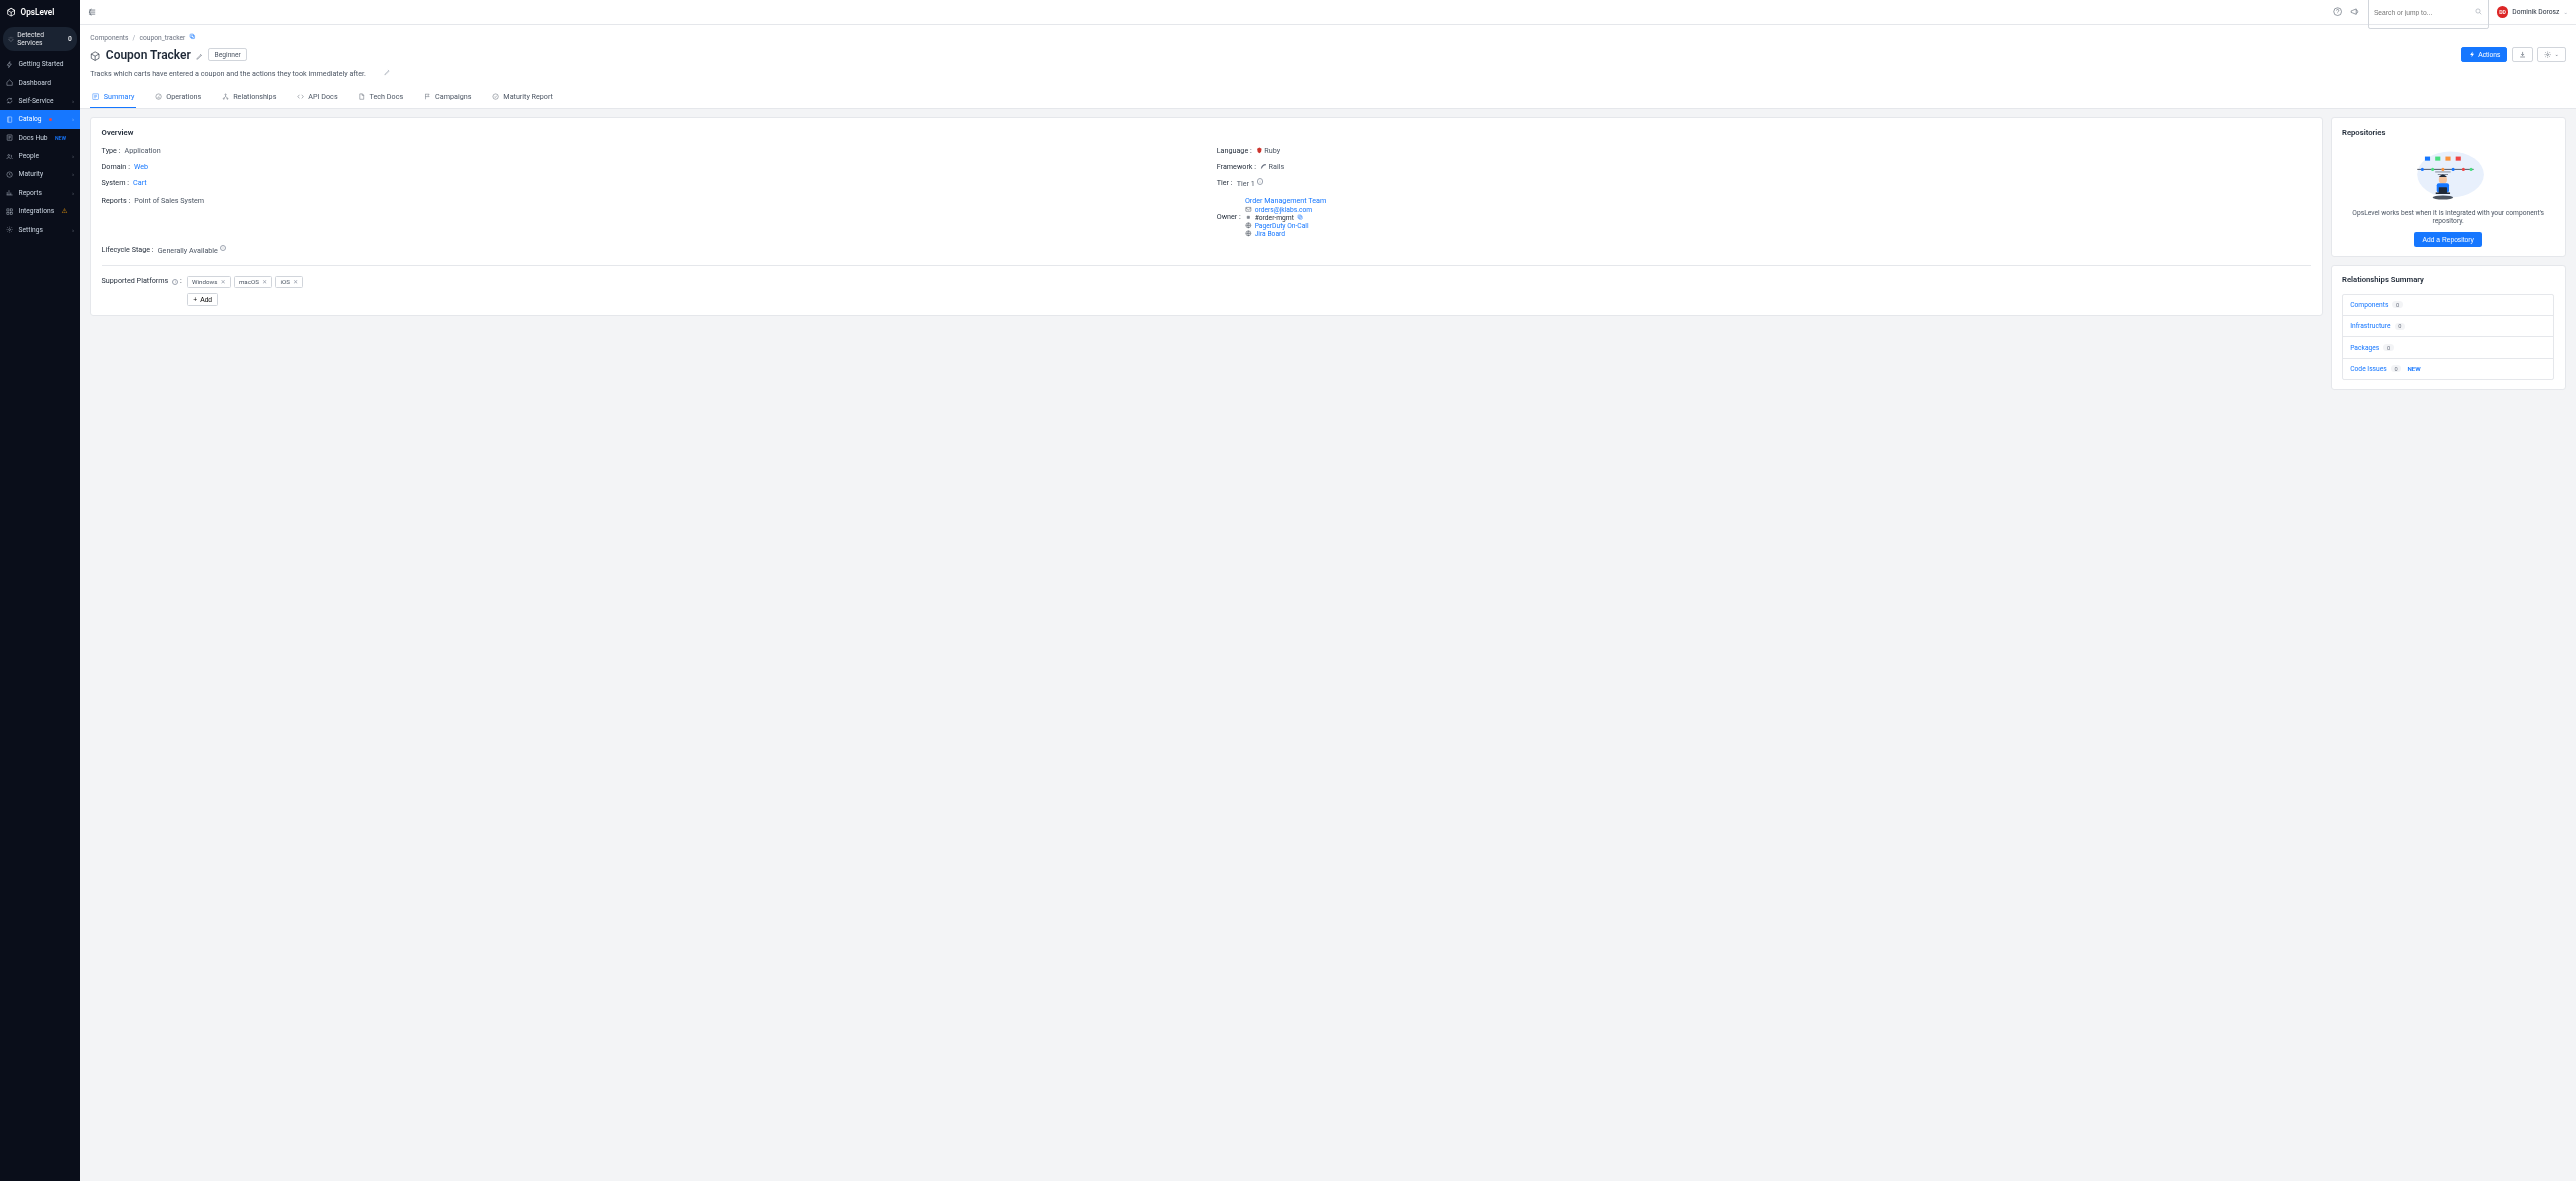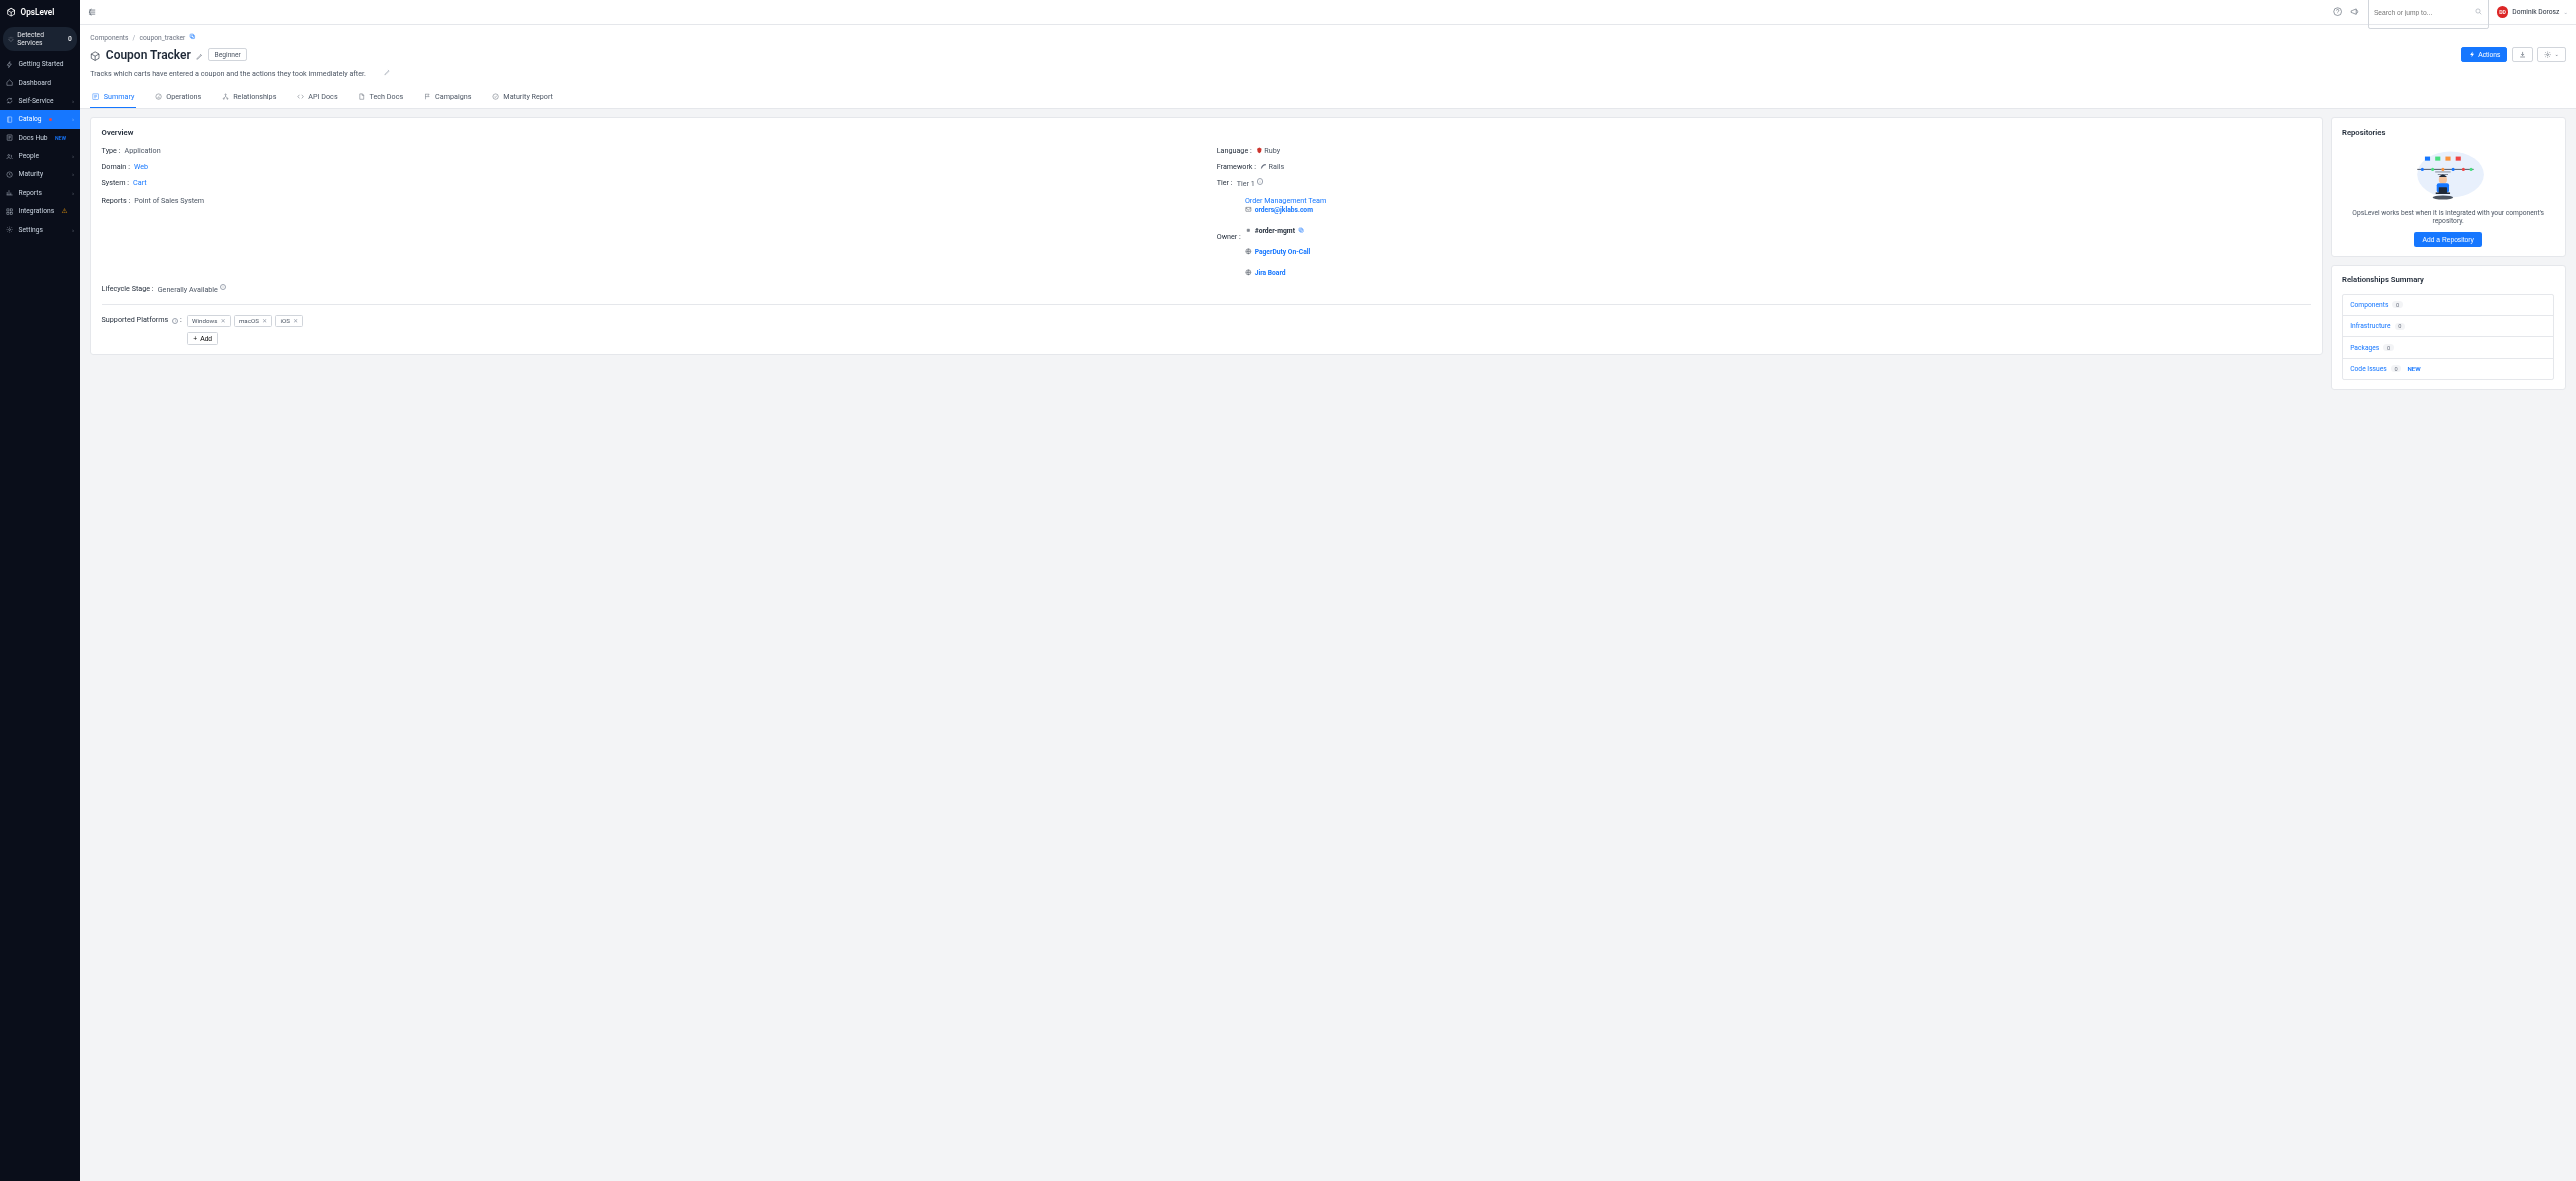--- a/index.html
+++ b/index.html
@@ -58,21 +58,21 @@
 .col-main { flex: 1; }
 .col-side { width: 235px; display: flex; flex-direction: column; gap: 8.2px; }
 .card { background: #fff; border: 0.5px solid #e5e7eb; border-radius: 3.1px; padding: 9.3px 10.3px; }
 .card h2 { font-size: 7.7px; font-weight: 600; margin-bottom: 9.3px; }
 .overview-grid { display: grid; grid-template-columns: 1fr 1fr; gap: 7.2px 20.6px; }
 .field { display: flex; gap: 4.1px; font-size: 7.2px; align-items: flex-start; }
 .field .label { color: #1f2937; white-space: nowrap; }
 .field .label::after { content: " :"; }
 .field .value { color: #4b5563; }
 .field .value.link { color: #1677ff; cursor: pointer; }
-.owner-links { display: flex; flex-direction: column; gap: 13px; margin-top: 1px; font-weight: bold; }
+.owner-links { display: flex; flex-direction: column; gap: 0; margin-top: 1px; }
 .owner-links .row { display: flex; align-items: center; gap: 3.1px; font-size: 6.7px; }
 .owner-links .link { color: #1677ff; cursor: pointer; }
 .info-icon { width: 6.2px; height: 6.2px; border: 0.5px solid #9ca3af; border-radius: 50%; display: inline-flex; align-items: center; justify-content: center; font-size: 4.1px; color: #9ca3af; margin-left: 2.1px; vertical-align: super; }
 .divider { border-top: 0.5px solid #e5e7eb; margin: 10.3px 0; }
 .platforms { display: flex; align-items: flex-start; gap: 5.2px; }
 .platforms .label::after { content: " :"; }
 .tags-row { display: flex; flex-wrap: wrap; gap: 3.1px; align-items: center; }
 .ptag { border: 0.5px solid #d1d5db; border-radius: 1.5px; padding: 1px 4.1px; font-size: 6.2px; color: #4b5563; display: flex; gap: 3.1px; align-items: center; }
 .ptag .x { cursor: pointer; color: #9ca3af; }
 .add-btn { border: 0.5px solid #d1d5db; border-radius: 1.5px; padding: 2.1px 5.2px; font-size: 6.7px; cursor: pointer; display: flex; align-items: center; gap: 3.1px; background: #fff; }

